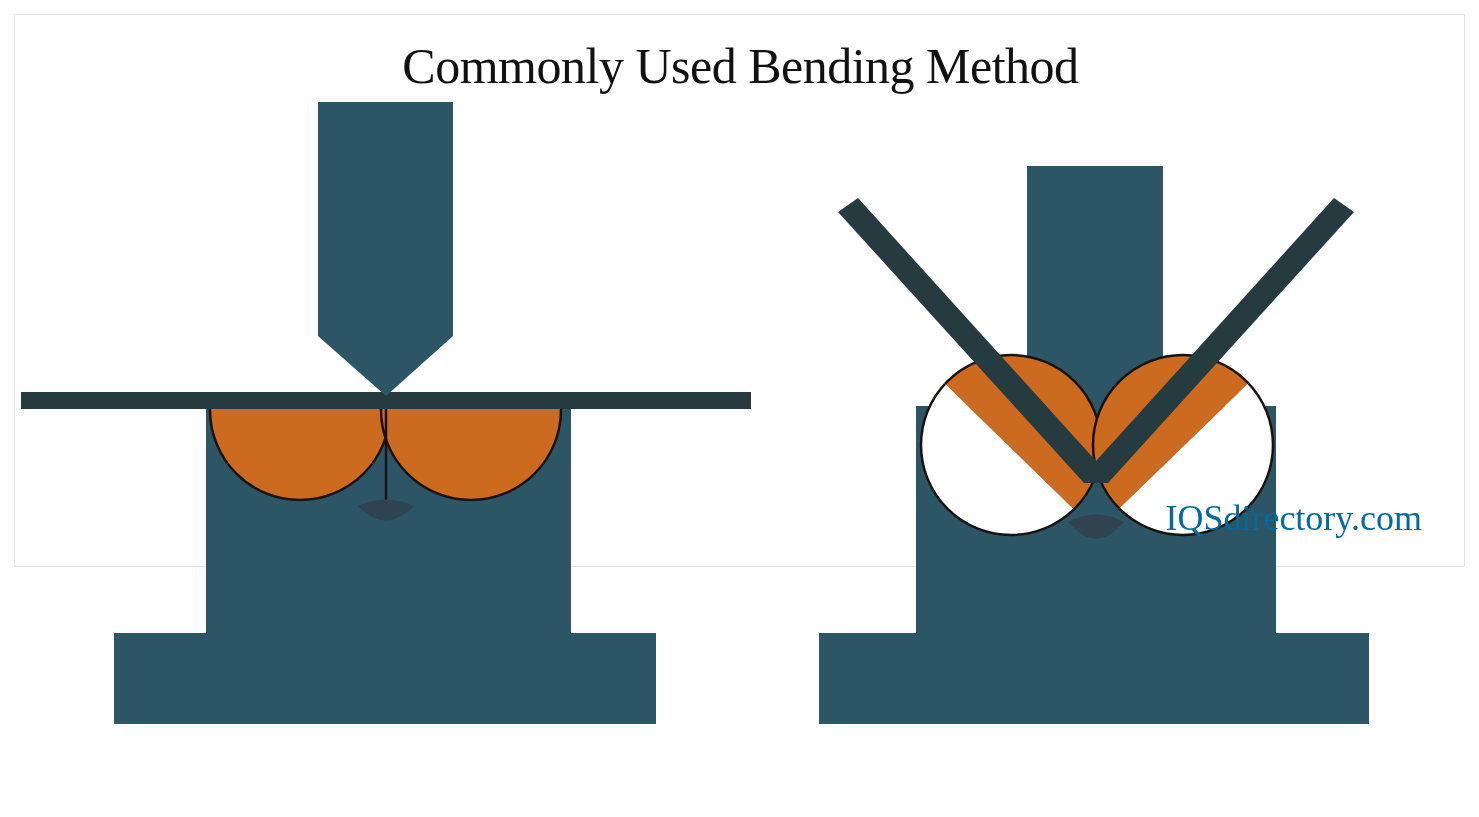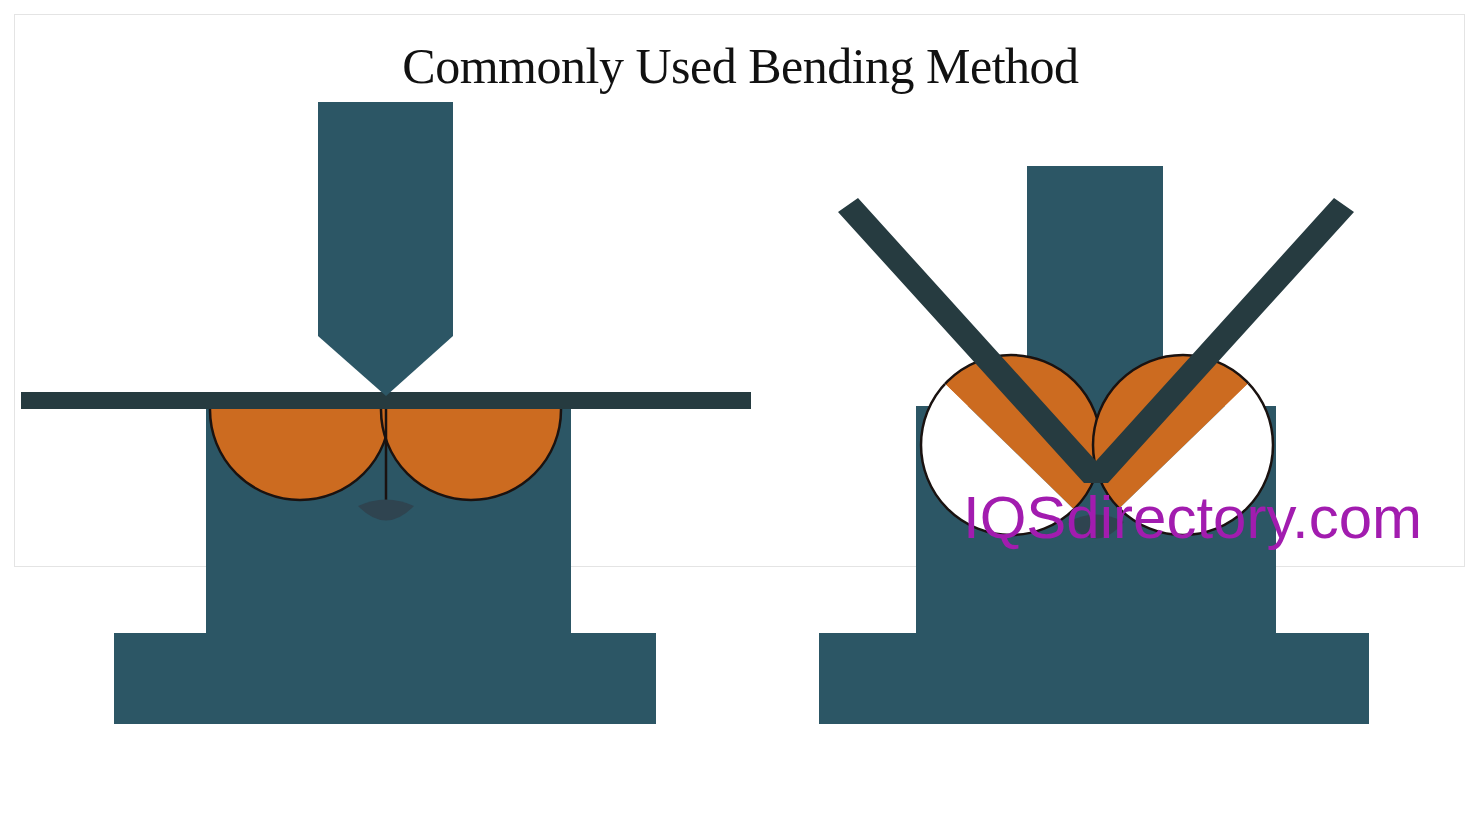--- a/index.html
+++ b/index.html
@@ -40,24 +40,24 @@
     font-size: 50px;
     line-height: 58px;
     color: #111111;
     letter-spacing: -0.5px;
     white-space: nowrap;
   }
   #watermark {
     position: absolute;
     right: 42px;
     bottom: 22px;
-    font-family: Liberation Sans, sans-serif;
-    font-size: 60px;
+    font-family: Liberation Serif, serif;
+    font-size: 36px;
     line-height: 52px;
-    color: #a21caf;
+    color: #0369a1;
     white-space: nowrap;
   }
   #figure {
     position: absolute;
     left: 0;
     top: 0;
     width: 1451px;
     height: 789px;
   }
   svg { display: block; }

